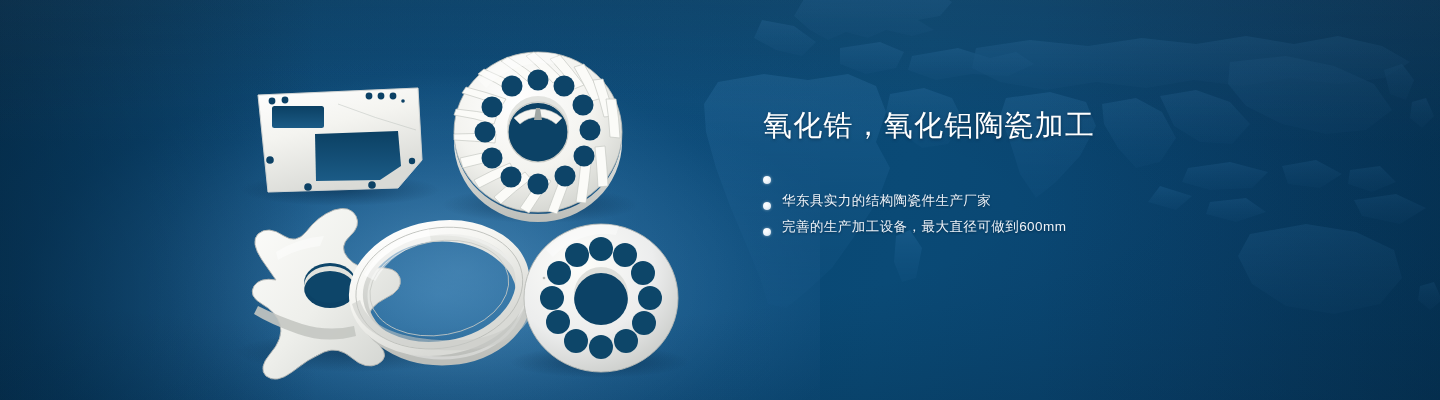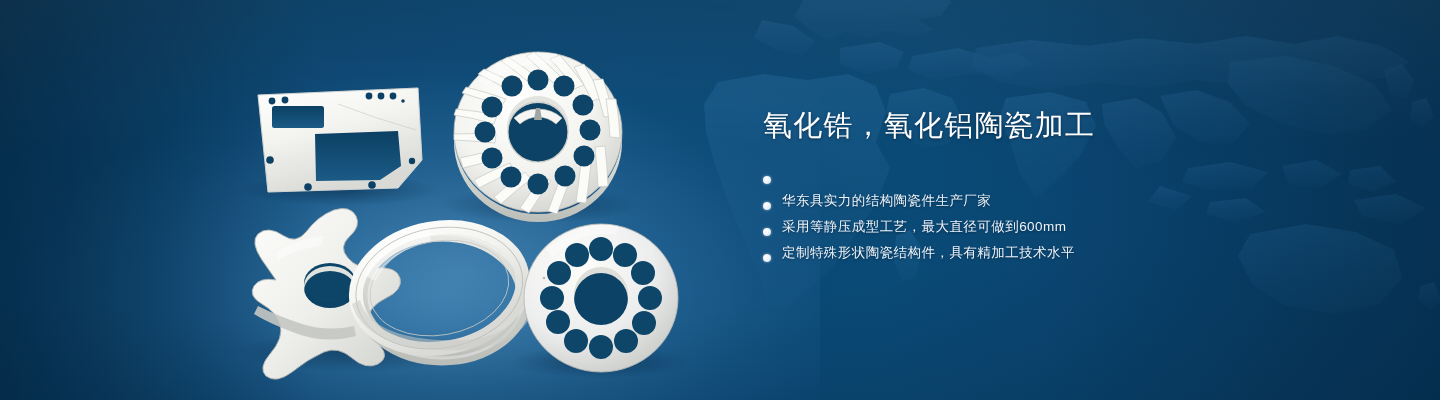--- a/index.html
+++ b/index.html
@@ -349,25 +349,21 @@
   <div class="copy">
     <div class="headline">氧化锆，氧化铝陶瓷加工</div>
 
     <ul class="bullets">
       <li>
         <span class="dot"></span>
         <span class="btxt">华东具实力的结构陶瓷件生产厂家</span>
       </li>
       <li>
         <span class="dot"></span>
-        <span class="btxt">采用等静压成型工艺，最大直径可做到600mm</span>
-      </li>
-      <li>
-        <span class="dot"></span>
-        <span class="btxt">定制特殊形状陶瓷结构件，具有精加工技术水平</span>
+        <span class="btxt">完善的生产加工设备，最大直径可做到600mm</span>
       </li>
       <li>
         <span class="dot"></span>
       </li>
     </ul>
   </div>
 
 </div>
 
 </body></html>

